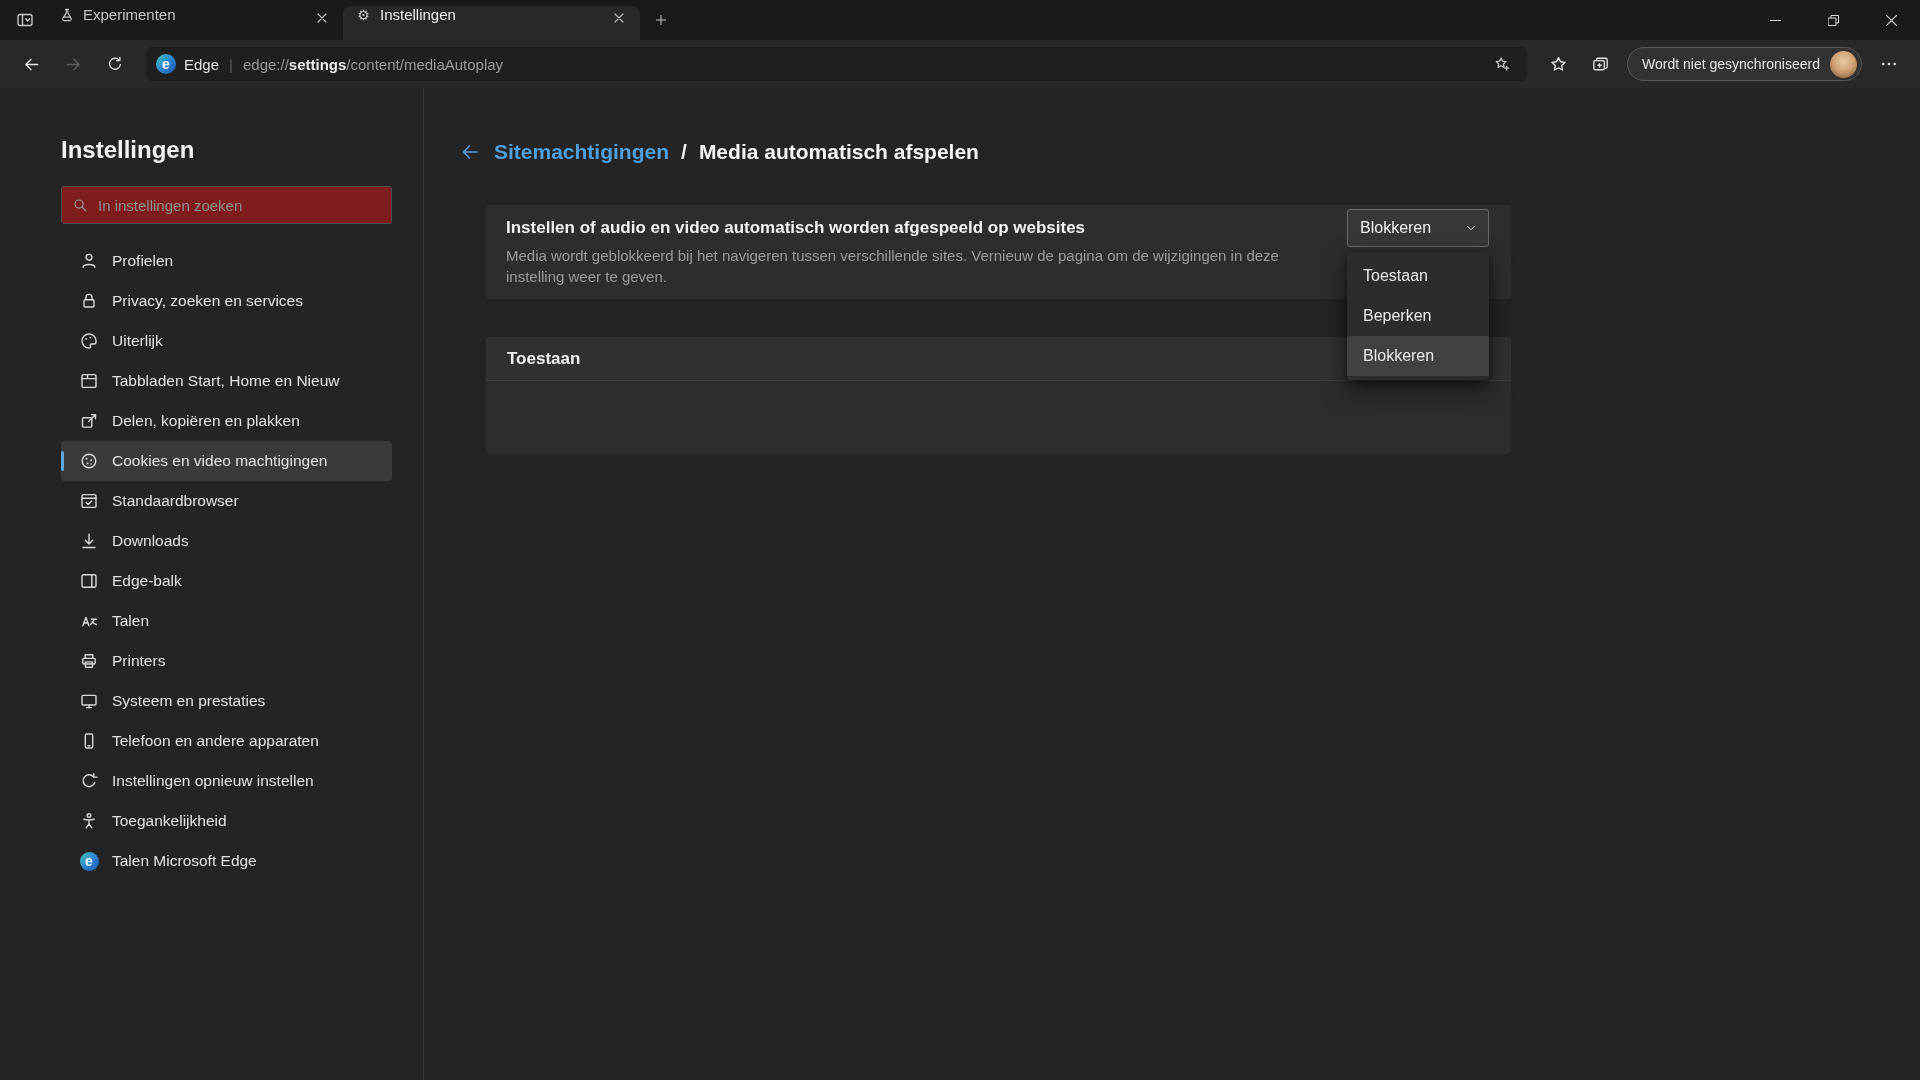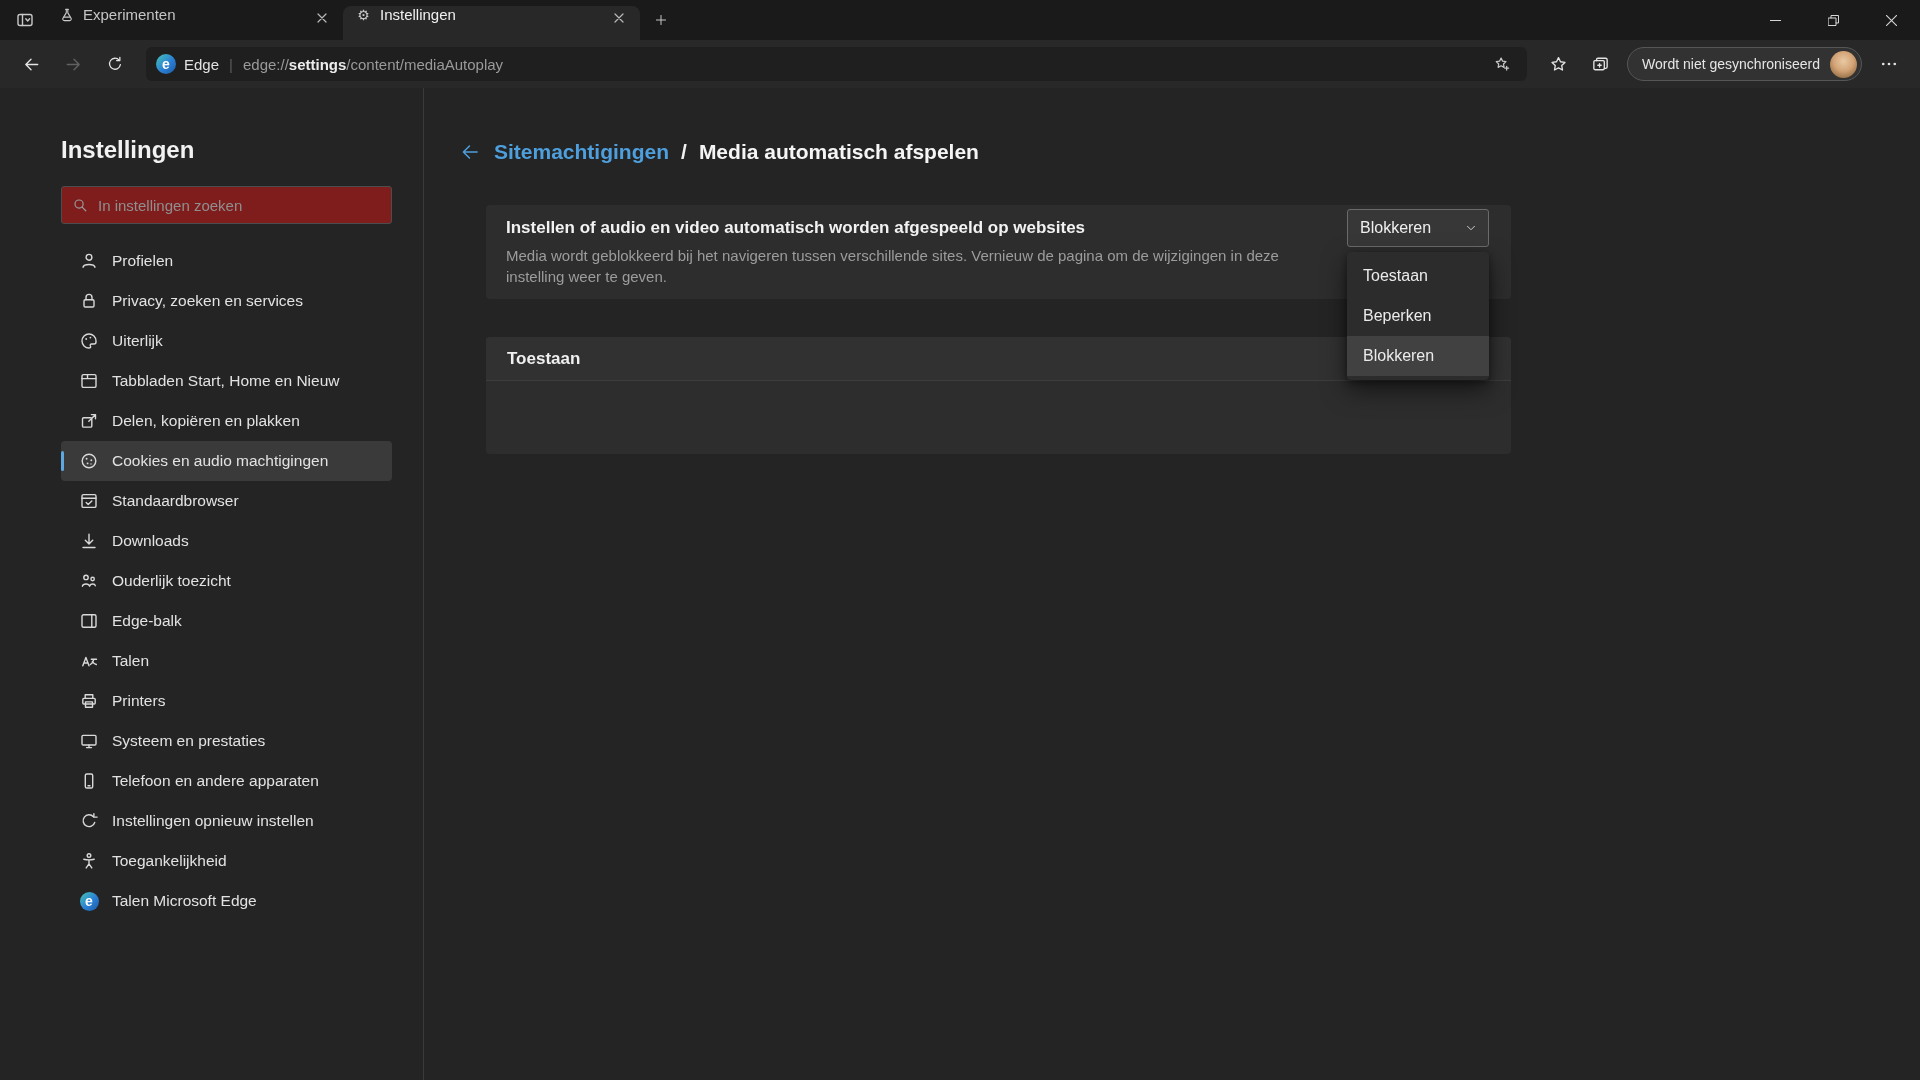--- a/index.html
+++ b/index.html
@@ -272,21 +272,21 @@
             <svg class="i" viewBox="0 0 20 20" width="20" height="20">
               <circle cx="10" cy="10" r="6.8"></circle>
               <g fill="currentColor" stroke="none">
                 <circle cx="7.6" cy="7.8" r=".95"></circle>
                 <circle cx="12.3" cy="9.2" r=".95"></circle>
                 <circle cx="8.6" cy="12.4" r=".95"></circle>
                 <circle cx="12" cy="13" r=".7"></circle>
               </g>
             </svg>
           </span>
-        <span>Cookies en audio machtigingen</span>
+        <span>Cookies en video machtigingen</span>
       </div>
 
       <div class="side-item">
         <span class="sicon">
             <svg class="i" viewBox="0 0 20 20" width="20" height="20">
               <rect x="3" y="3.6" width="14" height="12.8" rx="1.5"></rect>
               <path d="M3 7.2h14"></path>
               <path d="M7.2 11.6l2 2 3.6-3.6"></path>
             </svg>
           </span>
@@ -295,30 +295,20 @@
 
       <div class="side-item">
         <span class="sicon">
             <svg class="i" viewBox="0 0 20 20" width="20" height="20">
               <path d="M10 3.3v9.2M6.3 9.2 10 12.9l3.7-3.7M4 16.5h12"></path>
             </svg>
           </span>
         <span>Downloads</span>
       </div>
 
-      <div class="side-item">
-        <span class="sicon">
-            <svg class="i" viewBox="0 0 20 20" width="20" height="20">
-              <circle cx="7" cy="6.4" r="2.2"></circle>
-              <circle cx="13.6" cy="8" r="1.7"></circle>
-              <path d="M3.4 15.2c.6-2.9 6.6-2.9 7.2 0M11 14.7c.5-2.3 4.8-2.3 5.3 0"></path>
-            </svg>
-          </span>
-        <span>Ouderlijk toezicht</span>
-      </div>
 
       <div class="side-item">
         <span class="sicon">
             <svg class="i" viewBox="0 0 20 20" width="20" height="20">
               <rect x="3" y="3.8" width="14" height="12.4" rx="1.5"></rect>
               <path d="M12.8 3.8v12.4"></path>
             </svg>
           </span>
         <span>Edge-balk</span>
       </div>

